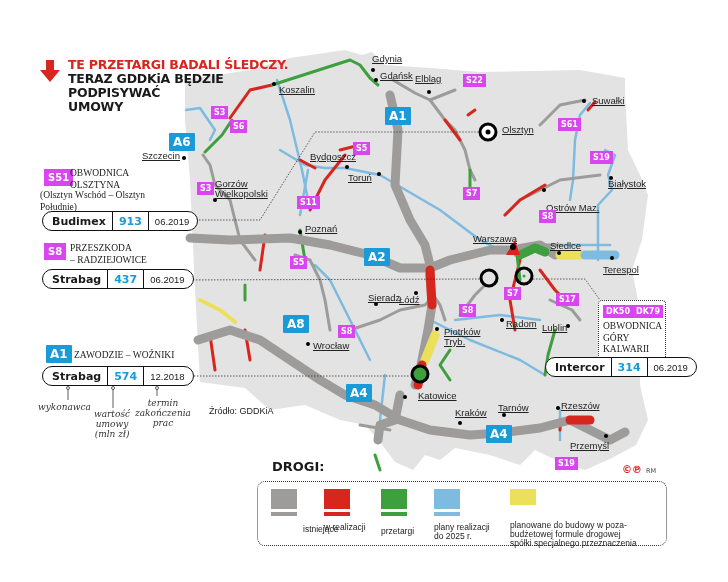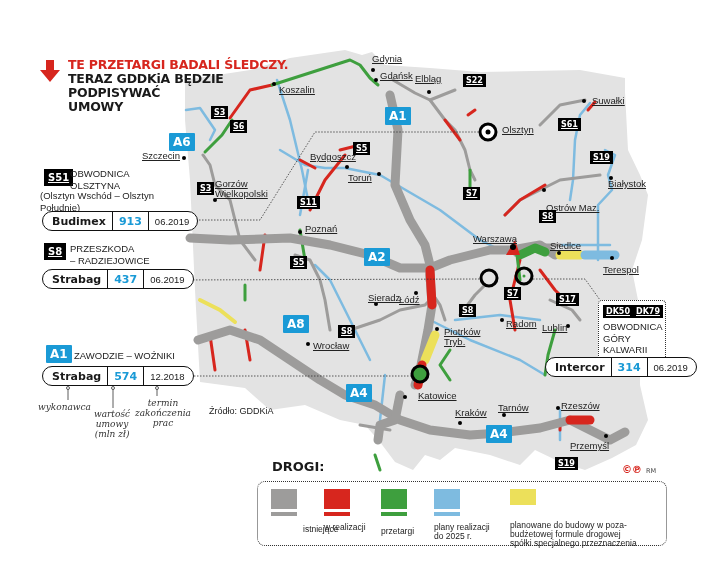--- a/index.html
+++ b/index.html
@@ -9,25 +9,25 @@
   .map-svg { position: absolute; left: 0; top: 0; width: 728px; height: 582px; }
 
   .headline { position: absolute; left: 40px; top: 58px; }
   .headline .arrow { position: absolute; left: 0; top: 2px; width: 20px; height: 22px; }
   .headline .line { font-family: "DejaVu Sans", sans-serif; font-weight: bold; font-size: 12.5px; line-height: 14px; margin-left: 28px; letter-spacing: -0.2px; }
   .headline .red { color: #d7261e; }
 
   .label { position: absolute; font-size: 9px; color: #222; white-space: nowrap; font-family: "Liberation Sans", sans-serif; text-decoration: underline; }
   .city { font-size: 9.5px; }
 
-  .badge { position: absolute; background: #000000; color: #fff; font-weight: bold; font-size: 8px; padding: 1px 3px; line-height: 11px; font-family: "DejaVu Sans", sans-serif; text-decoration: underline; }
+  .badge { position: absolute; background: #d946ef; color: #fff; font-weight: bold; font-size: 8px; padding: 1px 3px; line-height: 11px; font-family: "DejaVu Sans", sans-serif; }
   .badge.lg { font-size: 10px; padding: 2px 4px; line-height: 13px; }
   .hw { position: absolute; background: #1a9ad6; color: #fff; font-weight: bold; font-size: 12px; padding: 2px 4px; line-height: 14px; font-family: "DejaVu Sans", sans-serif; border-radius: 1px; }
 
-  .desc { position: absolute; font-size: 9.5px; line-height: 11.5px; color: #222; font-family: Liberation Sans, sans-serif; }
+  .desc { position: absolute; font-size: 9.5px; line-height: 11.5px; color: #222; font-family: Liberation Serif, serif; }
   .contract { position: absolute; display: flex; align-items: stretch; height: 20px; border: 1.5px solid #111; border-radius: 10px; background: #fff; overflow: hidden; }
   .contract .c-name { font-weight: bold; font-size: 11px; padding: 0 6px 0 9px; display: flex; align-items: center; font-family: "DejaVu Sans", sans-serif; }
   .contract .c-val { color: #1a9ad6; font-weight: bold; font-size: 11px; padding: 0 6px; border-left: 1.5px solid #111; display: flex; align-items: center; font-family: "DejaVu Sans", sans-serif; }
   .contract .c-date { font-size: 9.5px; padding: 0 8px 0 6px; border-left: 1.5px solid #111; display: flex; align-items: center; font-family: "Liberation Sans", sans-serif; }
 
   .annot { position: absolute; font-family: "DejaVu Serif", serif; font-style: italic; font-size: 9px; line-height: 10px; color: #333; text-align: center; }
   .source { position: absolute; left: 209px; top: 406px; font-size: 9px; color: #222; font-family: "Liberation Sans", sans-serif; }
 
   .legend-title { position: absolute; left: 272px; top: 459px; font-weight: bold; font-size: 13px; font-family: "DejaVu Sans", sans-serif; }
   .legend-box { position: absolute; left: 257px; top: 481px; width: 410px; height: 65px; border: 1px dotted #333; border-radius: 8px; }

